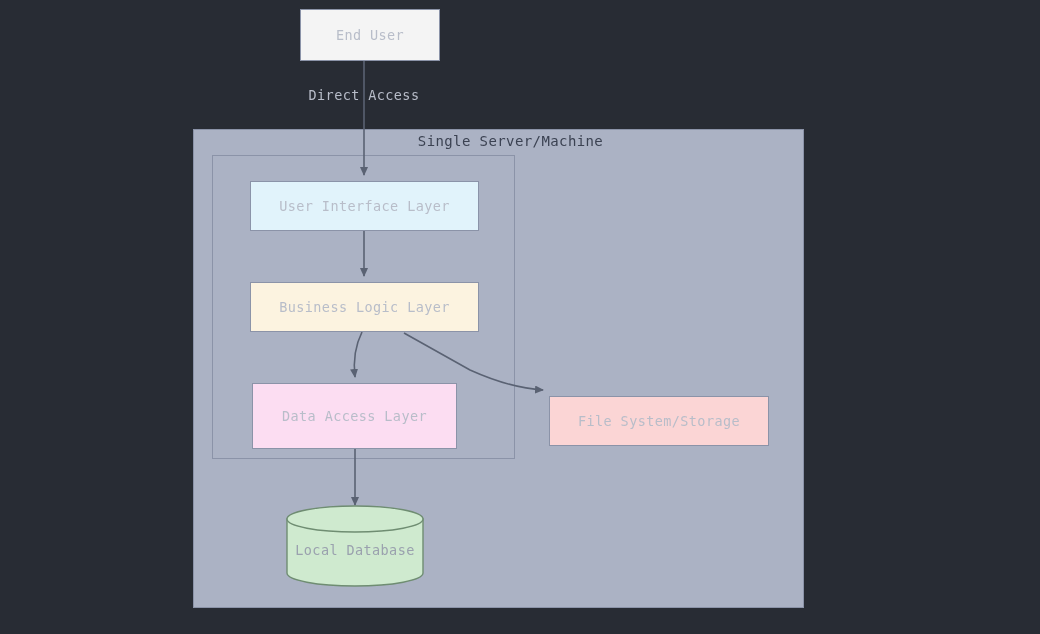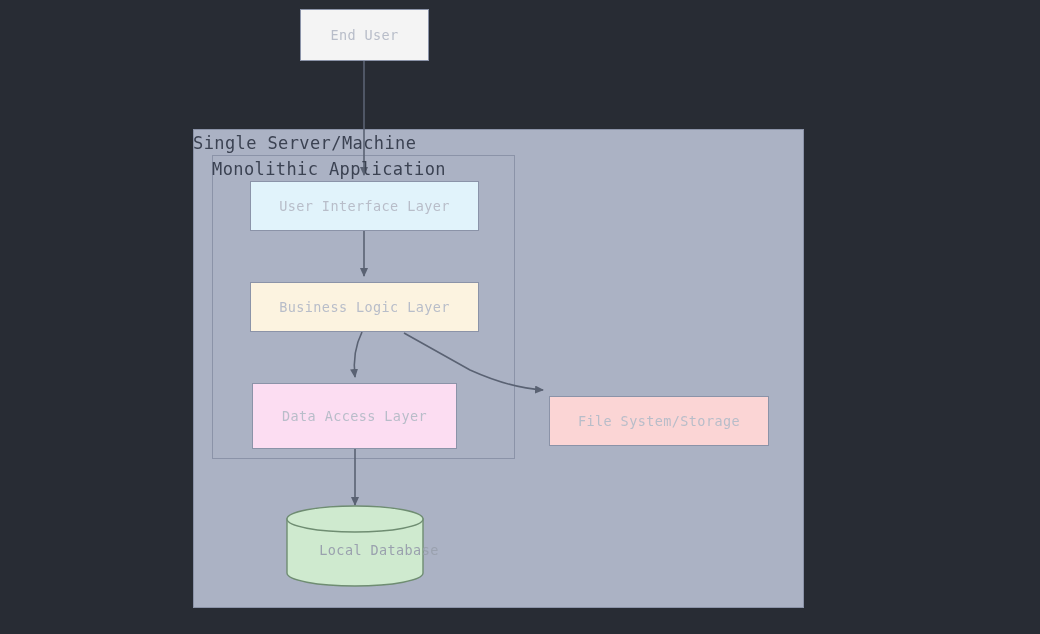--- a/index.html
+++ b/index.html
@@ -25,23 +25,25 @@
   
   .subgraph {
     position: absolute;
     background: #abb2c4;
     border: 1.4px solid #8b93a8;
     box-sizing: border-box;
   }
   .subgraph-label {
     position: absolute;
     color: #3b4252;
-    font-size: 17px;
+    font-size: 14px;
     letter-spacing: 0.4px;
     white-space: nowrap;
+    text-align: center;
+    margin-left: 12px;
   }
   
   .node {
     position: absolute;
     box-sizing: border-box;
     display: flex;
     align-items: center;
     justify-content: center;
     border: 1.3px solid #8b93a8;
     color: #b8bdc9;
@@ -62,21 +64,20 @@
   .cyl-label {
     position: absolute;
     display: flex;
     align-items: center;
     justify-content: center;
     color: #9aa1ae;
     font-size: 13.5px;
     letter-spacing: 0.4px;
     white-space: nowrap;
     pointer-events: none;
-    margin-left: 24px;
   }
   
   .edge-label {
     position: absolute;
     color: #b8bdc9;
     font-size: 13.5px;
     letter-spacing: 0.4px;
     white-space: nowrap;
     text-align: center;
   }
@@ -103,24 +104,24 @@
 
     <path d="M362,332 Q352,352 355,377" fill="none" stroke="#5a6273" stroke-width="1.6" marker-end="url(#arrowhead)"></path>
 
     <path d="M404,333 Q438,352 470,370 Q510,388 543,390" fill="none" stroke="#5a6273" stroke-width="1.6" marker-end="url(#arrowhead)"></path>
 
     <path d="M355,433 L355,505" fill="none" stroke="#5a6273" stroke-width="1.6" marker-end="url(#arrowhead)"></path>
   </svg>
 
   <div class="subgraph-label" style="left:193px; top:133px; width:611px;">Single Server/Machine</div>
 
-  <div class="subgraph-label" style="left:212px; top:159px; width:303px;">Monolithic Application</div>
 
+  <div class="edge-label" style="left:264px; top:87px; width:200px;">Direct Access</div>
 
-  <div class="node node-enduser" style="left:300px; top:9px; width:129px; height:52px;">End User</div>
+  <div class="node node-enduser" style="left:300px; top:9px; width:140px; height:52px;">End User</div>
 
   <div class="node node-business" style="left:250px; top:282px; width:229px; height:50px;">Business Logic Layer</div>
 
   <div class="node node-ui" style="left:250px; top:181px; width:229px; height:50px;">User Interface Layer</div>
 
   <div class="node node-data" style="left:252px; top:383px; width:205px; height:66px;">Data Access Layer</div>
 
   <div class="node node-file" style="left:549px; top:383px; width:220px; height:50px;">File System/Storage</div>
 
   <svg class="cylinder" viewBox="0 0 138 82" xmlns="http://www.w3.org/2000/svg" style="left:286px; top:505px; width:138px; height:82px;">

